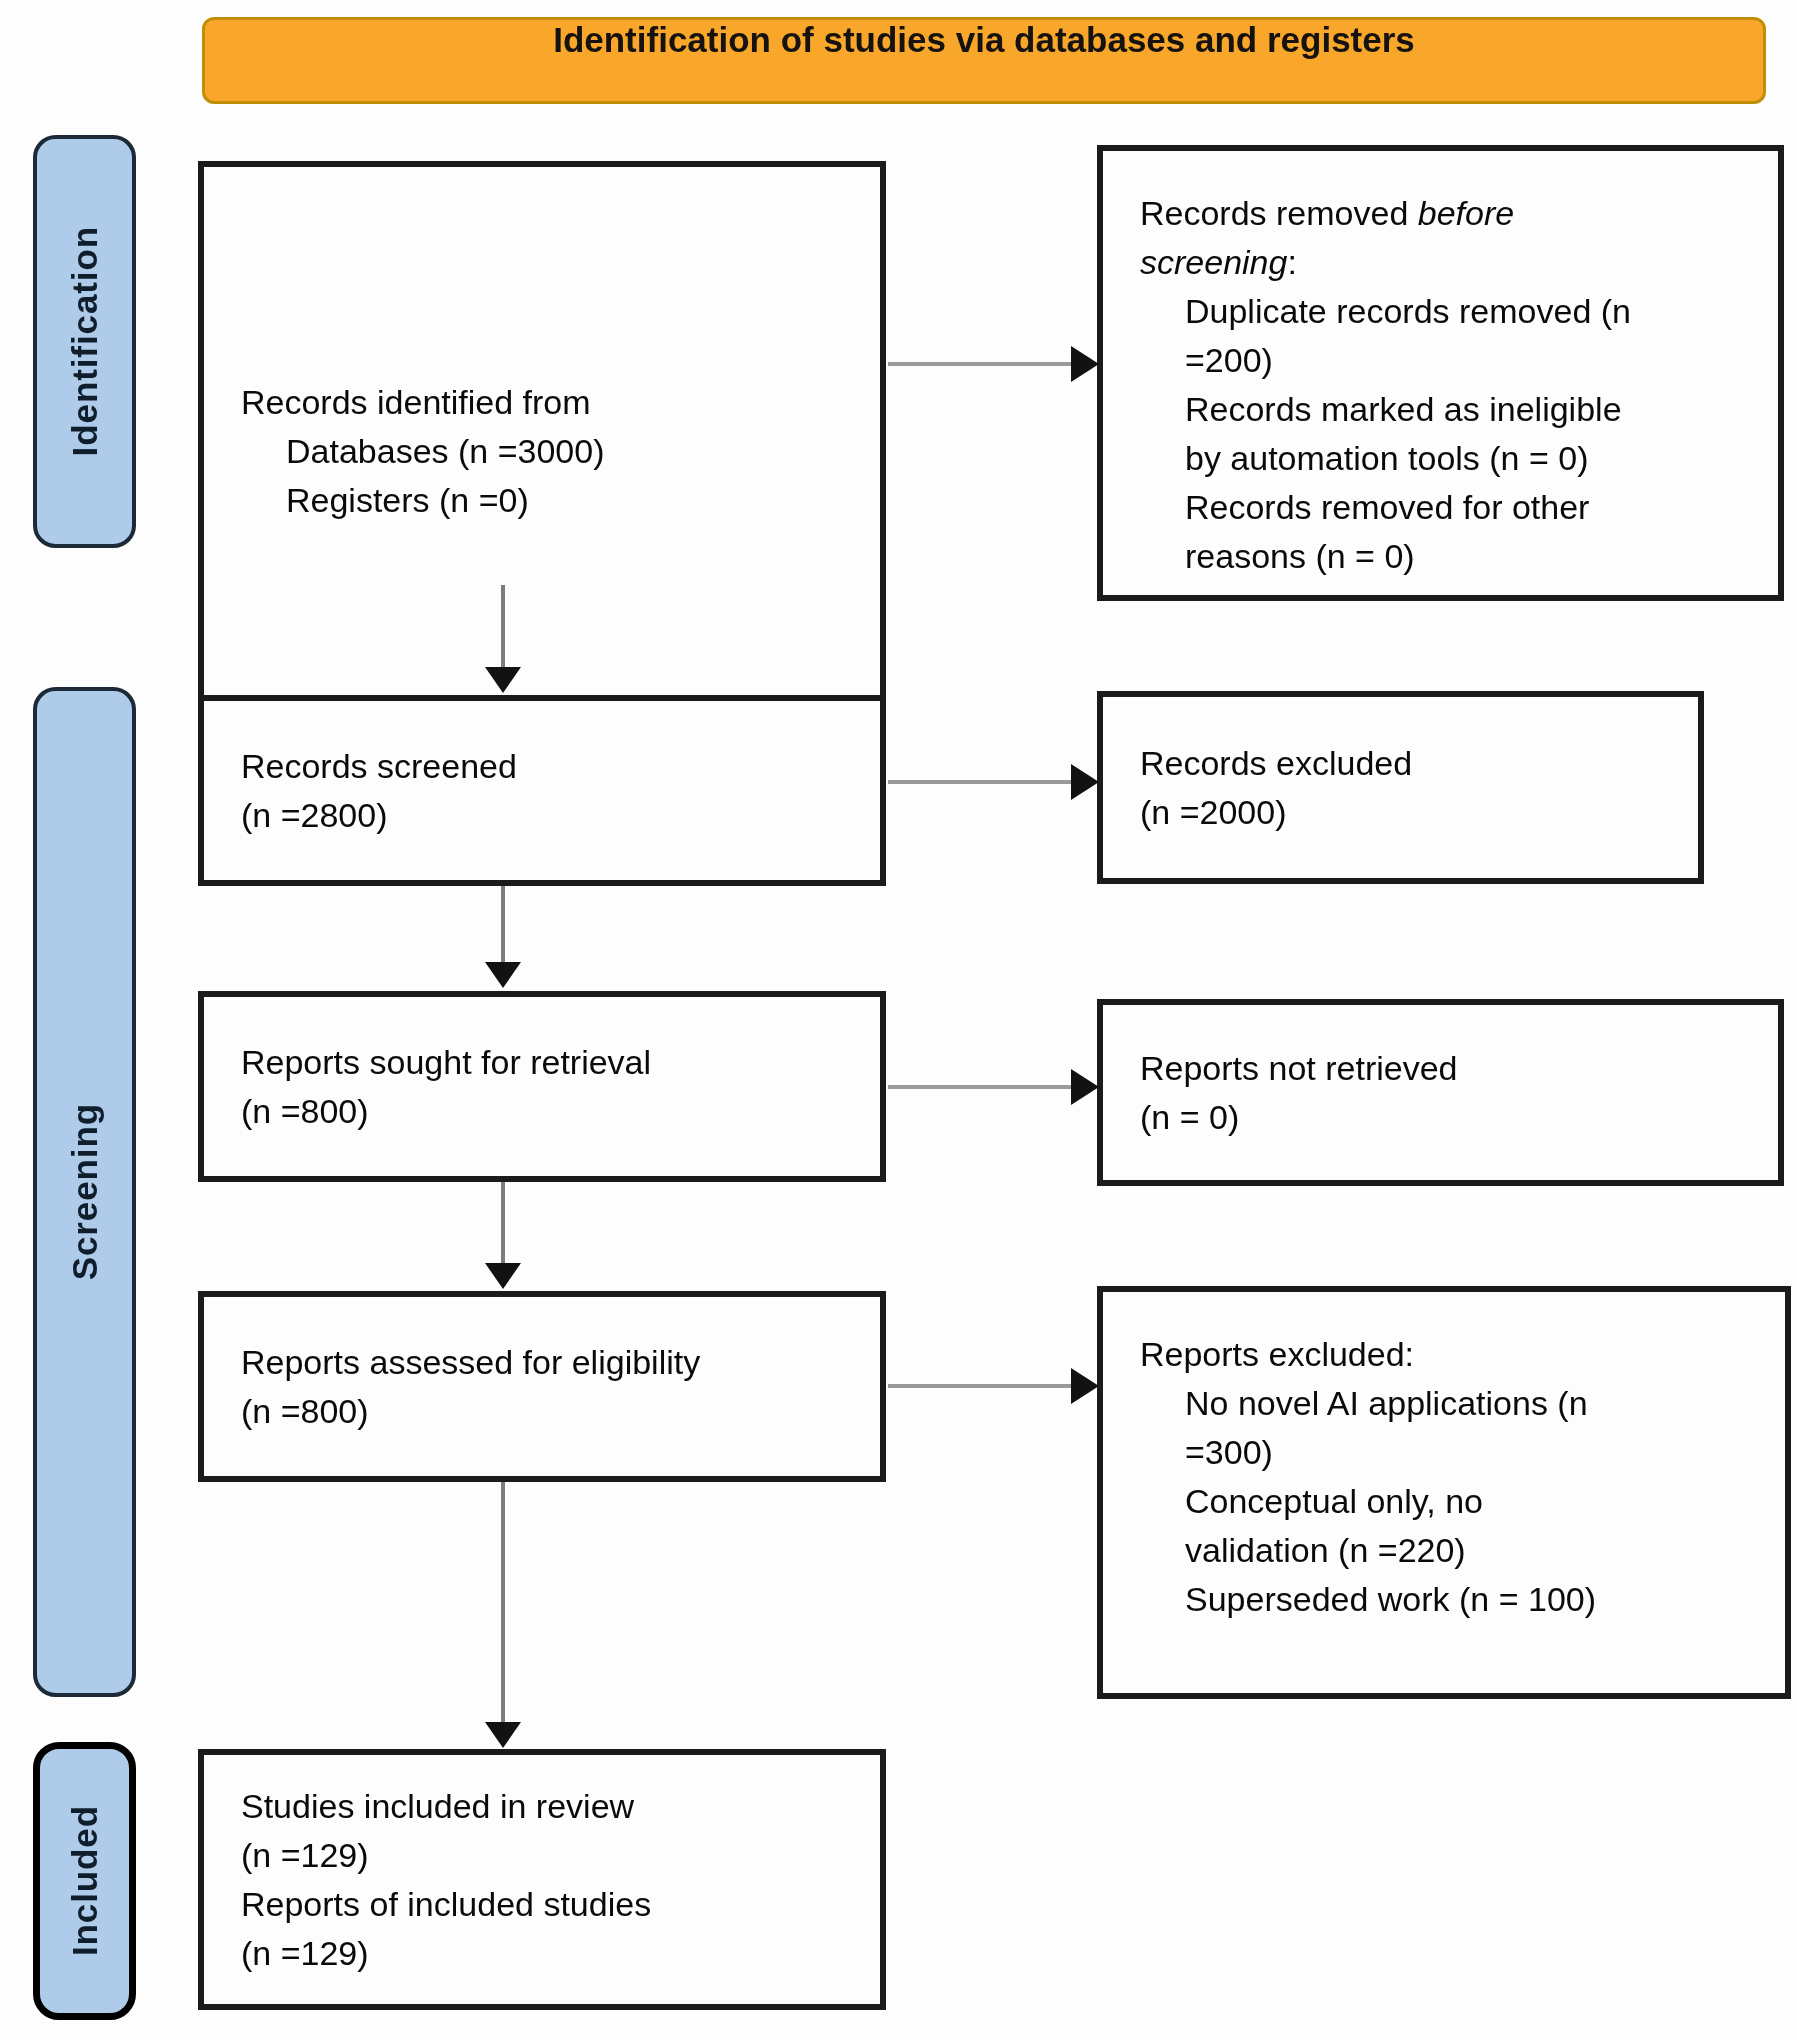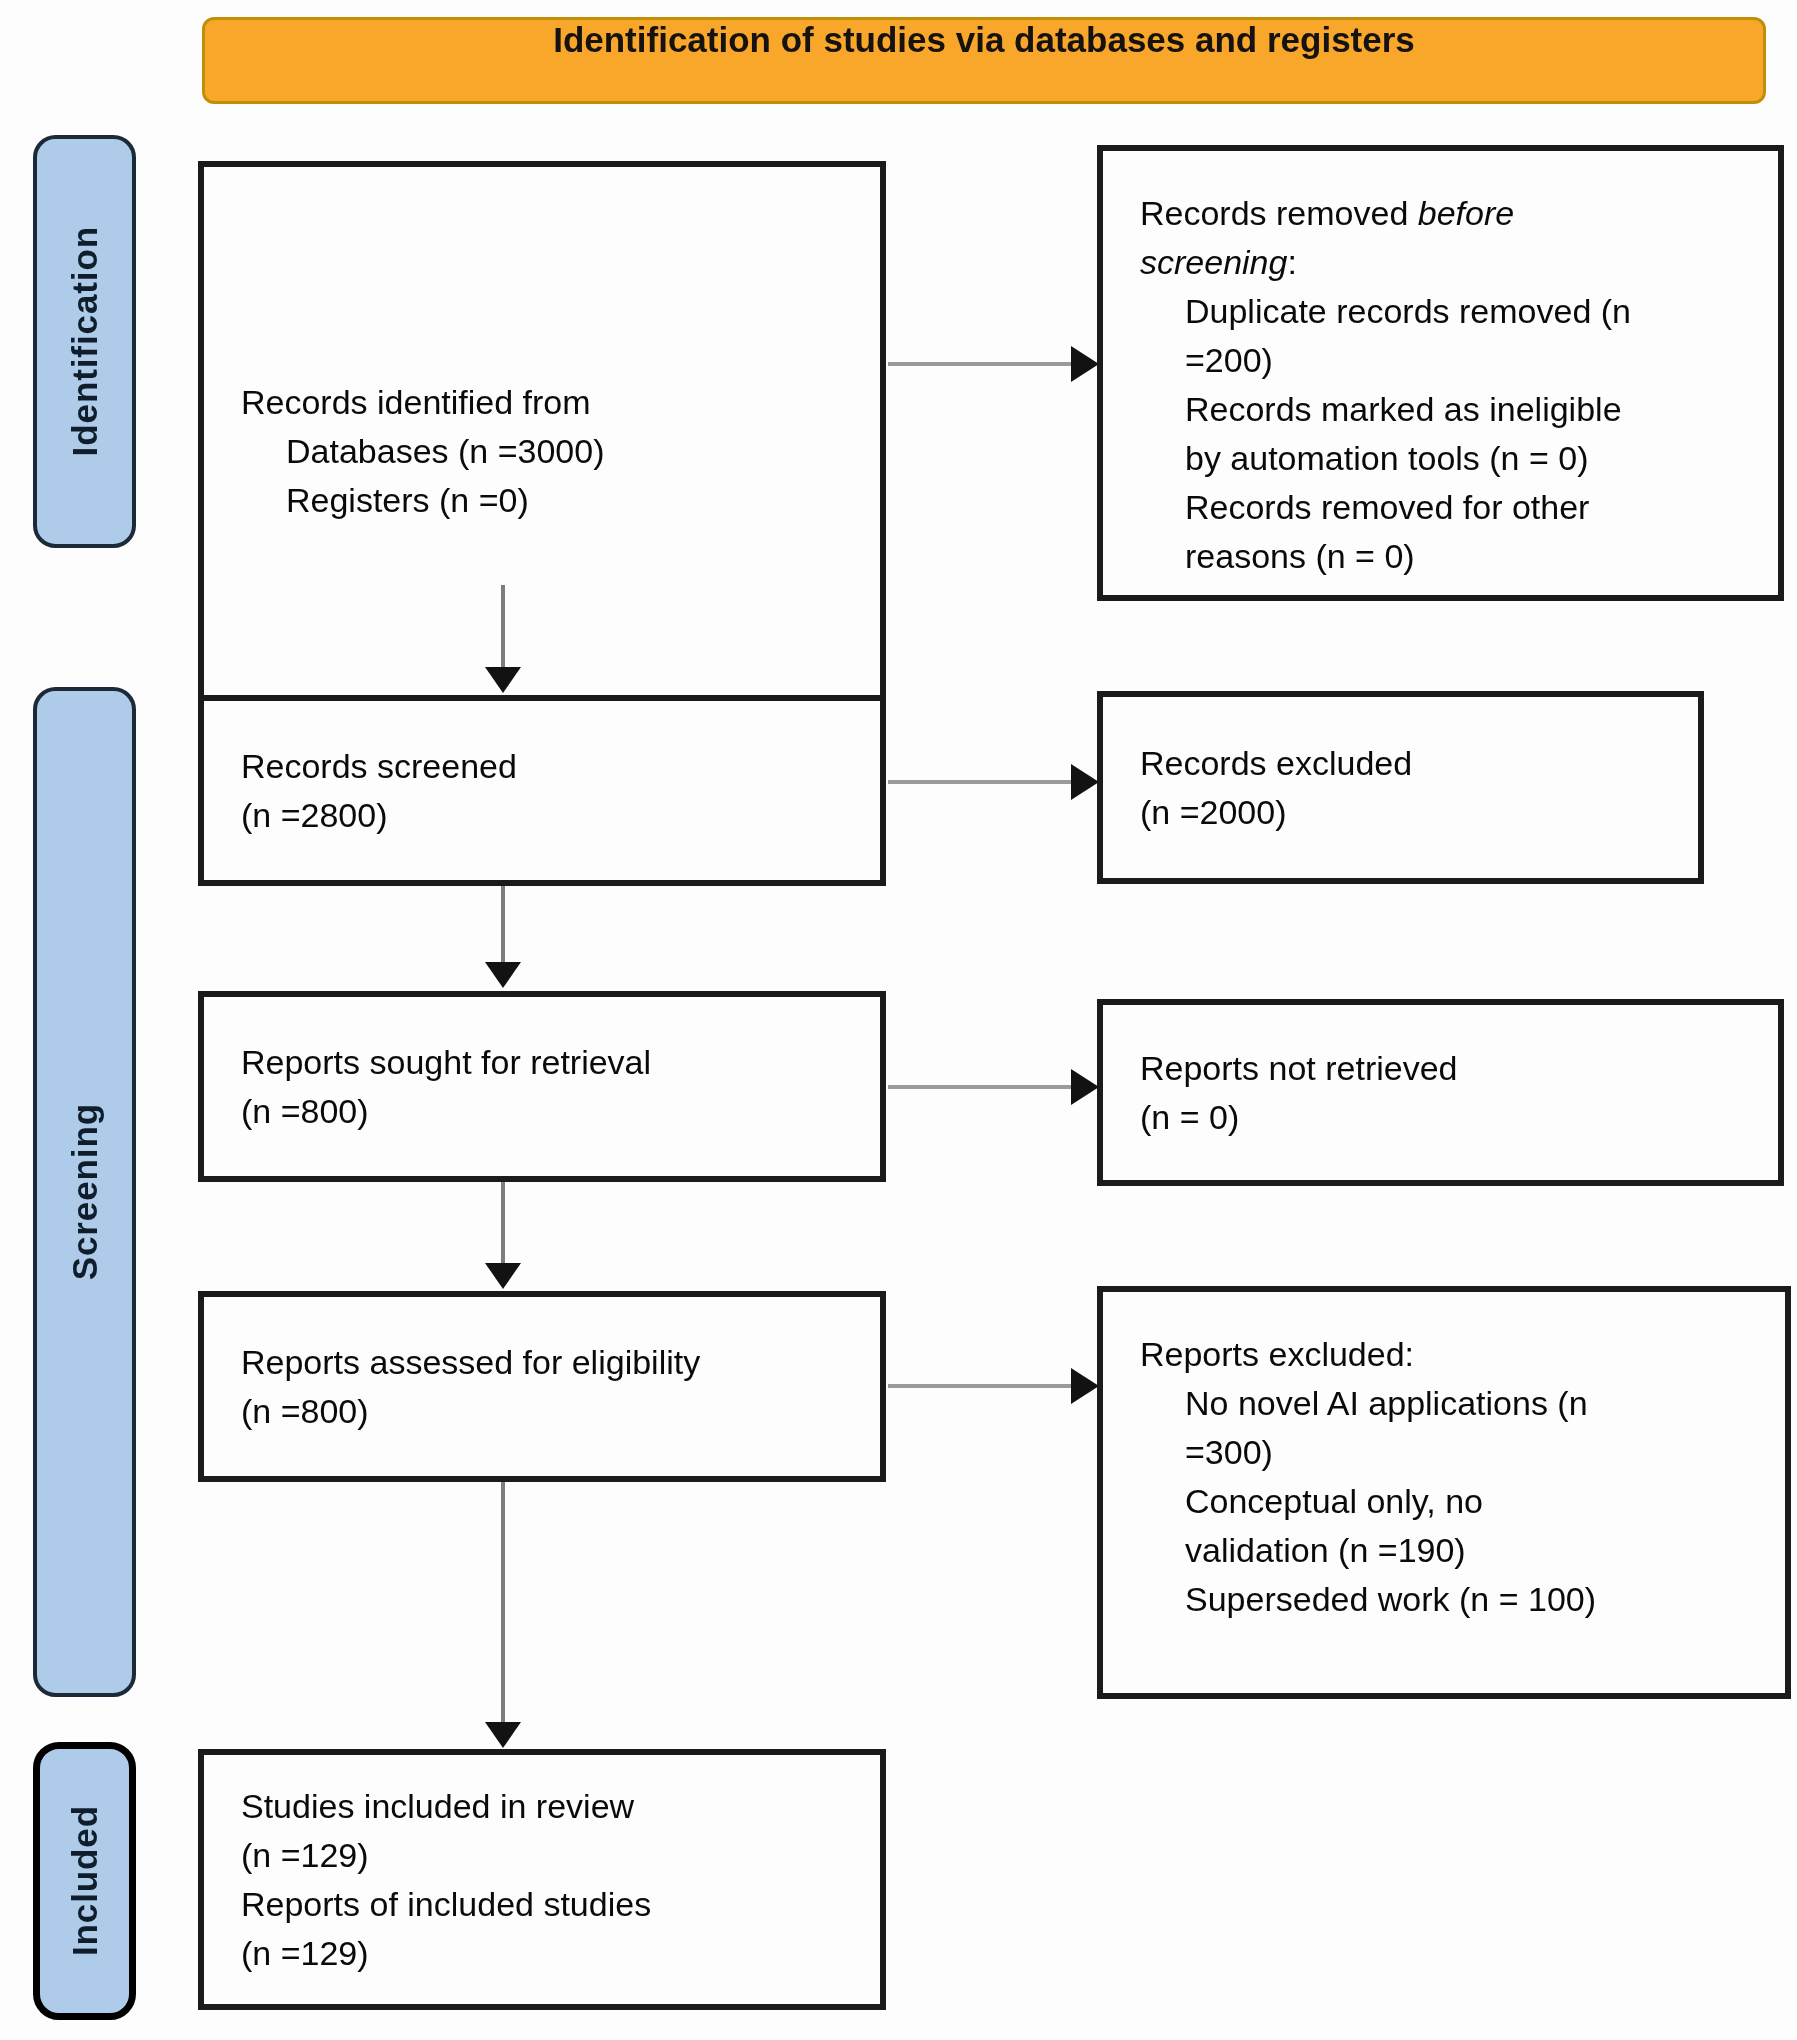--- a/index.html
+++ b/index.html
@@ -164,21 +164,21 @@
         <div class="tline"><span>(n =800)</span></div>
       </div>
   </div>
 
   <div class="box top" id="box-excluded-reports">
     <div class="inner">
         <div class="tline"><span>Reports excluded:</span></div>
         <div class="tline ind1"><span>No novel AI applications (n</span></div>
         <div class="tline ind1"><span>=300)</span></div>
         <div class="tline ind1"><span>Conceptual only, no</span></div>
-        <div class="tline ind1"><span>validation (n =190)</span></div>
+        <div class="tline ind1"><span>validation (n =220)</span></div>
         <div class="tline ind1"><span>Superseded work (n = 100)</span></div>
       </div>
   </div>
 
   <div class="box center" id="box-included">
     <div class="inner">
         <div class="tline"><span>Studies included in review</span></div>
         <div class="tline"><span>(n =129)</span></div>
         <div class="tline"><span>Reports of included studies</span></div>
         <div class="tline"><span>(n =129)</span></div>

